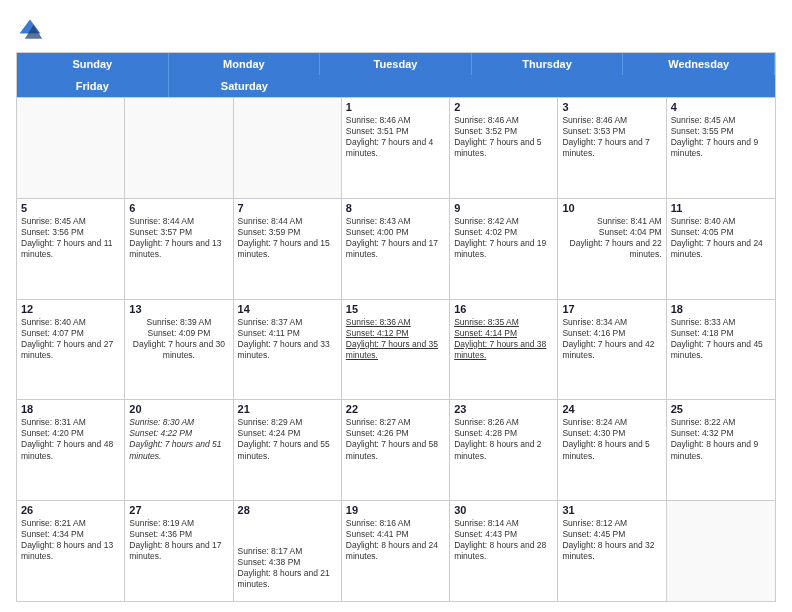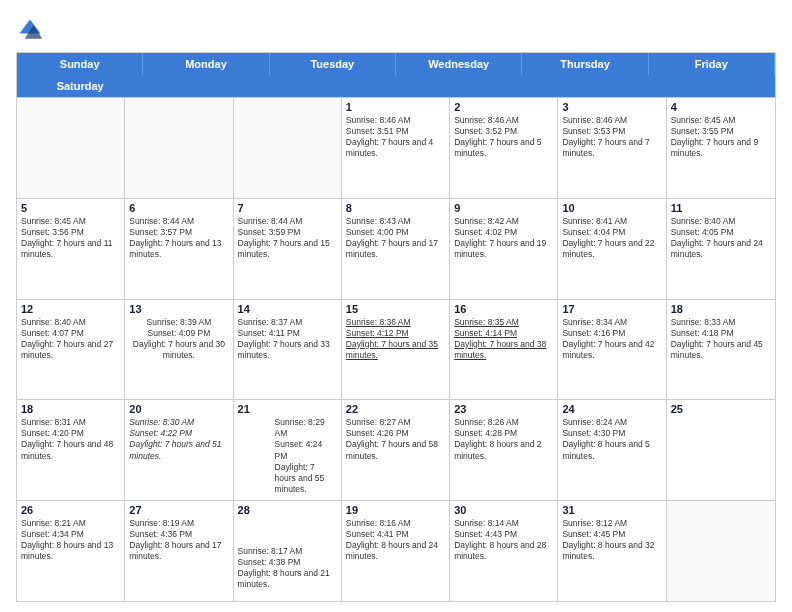--- a/index.html
+++ b/index.html
@@ -62,21 +62,21 @@
       font-weight: normal;
     }
     .calendar {
       flex: 1;
       display: flex;
       flex-direction: column;
       border: 1px solid #ccc;
     }
     .cal-header {
       display: grid;
-      grid-template-columns: repeat(6, 1fr);
+      grid-template-columns: repeat(5, 1fr);
       background: #3a7bd5;
     }
     .cal-header-cell {
       color: #fff;
       font-size: 11px;
       font-weight: bold;
       text-align: center;
       padding: 5px 2px;
       border-right: 1px solid #5a9be5;
     }
@@ -140,22 +140,22 @@
       <div class="main-title"></div>
       <div class="subtitle"></div>
     </div>
   </div>
 
   <div class="calendar">
     <div class="cal-header">
     <div class="cal-header-cell">Sunday</div>
         <div class="cal-header-cell">Monday</div>
         <div class="cal-header-cell">Tuesday</div>
+        <div class="cal-header-cell">Thursday</div>
         <div class="cal-header-cell">Wednesday</div>
-        <div class="cal-header-cell">Thursday</div>
         <div class="cal-header-cell">Friday</div>
         <div class="cal-header-cell">Saturday</div>
       </div>
     <div class="cal-body">
     <div class="cal-row">
           <div class="cal-cell empty"></div>
           <div class="cal-cell empty"></div>
           <div class="cal-cell empty"></div>
           <div class="cal-cell">
             <div class="day-number">1</div>
@@ -208,21 +208,21 @@
 Daylight: 7 hours and 17 minutes.</div>
           </div>
           <div class="cal-cell">
             <div class="day-number">9</div>
             <div class="cell-text" style="white-space: pre-line;">Sunrise: 8:42 AM
 Sunset: 4:02 PM
 Daylight: 7 hours and 19 minutes.</div>
           </div>
           <div class="cal-cell">
             <div class="day-number">10</div>
-            <div class="cell-text" style="white-space: pre-line;">Sunrise: 8:41 AM
+            <div class="cell-text" style="white-space: pre-line; text-align: right;">Sunrise: 8:41 AM
 Sunset: 4:04 PM
 Daylight: 7 hours and 22 minutes.</div>
           </div>
           <div class="cal-cell">
             <div class="day-number">11</div>
             <div class="cell-text" style="white-space: pre-line;">Sunrise: 8:40 AM
 Sunset: 4:05 PM
 Daylight: 7 hours and 24 minutes.</div>
           </div>
         </div>
@@ -278,21 +278,21 @@
 Daylight: 7 hours and 48 minutes.</div>
           </div>
           <div class="cal-cell">
             <div class="day-number">20</div>
             <div class="cell-text" style="white-space: pre-line; font-style: italic;">Sunrise: 8:30 AM
 Sunset: 4:22 PM
 Daylight: 7 hours and 51 minutes.</div>
           </div>
           <div class="cal-cell">
             <div class="day-number">21</div>
-            <div class="cell-text" style="white-space: pre-line; margin-left: 37px;">Sunrise: 8:29 AM
+            <div class="cell-text" style="white-space: pre-line;">Sunrise: 8:29 AM
 Sunset: 4:24 PM
 Daylight: 7 hours and 55 minutes.</div>
           </div>
           <div class="cal-cell">
             <div class="day-number">22</div>
             <div class="cell-text" style="white-space: pre-line;">Sunrise: 8:27 AM
 Sunset: 4:26 PM
 Daylight: 7 hours and 58 minutes.</div>
           </div>
           <div class="cal-cell">
@@ -302,20 +302,23 @@
 Daylight: 8 hours and 2 minutes.</div>
           </div>
           <div class="cal-cell">
             <div class="day-number">24</div>
             <div class="cell-text" style="white-space: pre-line;">Sunrise: 8:24 AM
 Sunset: 4:30 PM
 Daylight: 8 hours and 5 minutes.</div>
           </div>
           <div class="cal-cell">
             <div class="day-number">25</div>
+            <div class="cell-text" style="white-space: pre-line;">Sunrise: 8:22 AM
+Sunset: 4:32 PM
+Daylight: 8 hours and 9 minutes.</div>
           </div>
         </div>
         <div class="cal-row">
           <div class="cal-cell">
             <div class="day-number">26</div>
             <div class="cell-text" style="white-space: pre-line;">Sunrise: 8:21 AM
 Sunset: 4:34 PM
 Daylight: 8 hours and 13 minutes.</div>
           </div>
           <div class="cal-cell">

